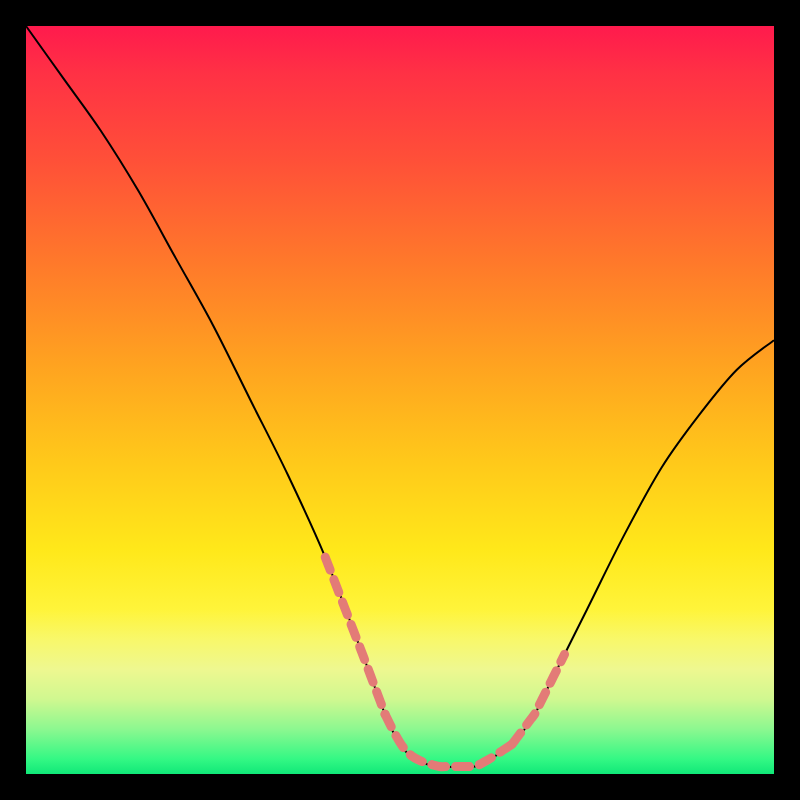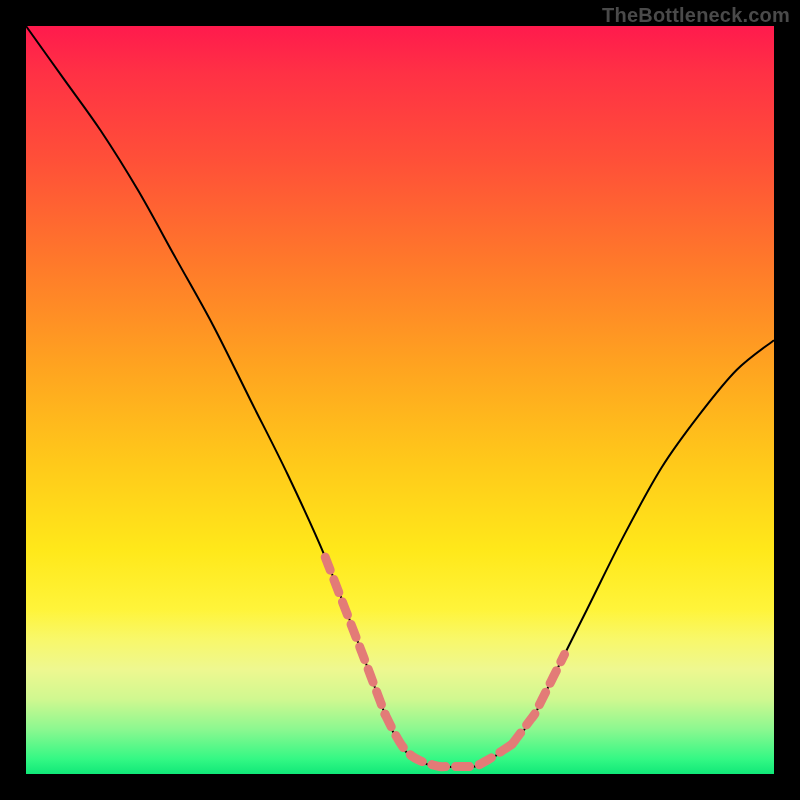--- a/index.html
+++ b/index.html
@@ -71,15 +71,14 @@
       <path id="main-curve" fill="none" stroke="#000000" stroke-width="2" d="M 0 0 C 6.233333333333333 8.726666666666668, 24.93333333333333 34.90666666666668, 37.4 52.360000000000014 C 49.86666666666667 69.81333333333335, 62.33333333333333 86.02000000000004, 74.8 104.72000000000003 C 87.26666666666667 123.42000000000002, 99.73333333333333 143.36666666666662, 112.2 164.55999999999995 C 124.66666666666667 185.75333333333327, 137.13333333333333 209.44, 149.6 231.88 C 162.06666666666666 254.32, 174.53333333333333 275.5133333333333, 187 299.2 C 199.46666666666667 322.88666666666666, 211.93333333333334 349.06666666666666, 224.4 374 C 236.86666666666667 398.93333333333334, 249.33333333333334 422.62, 261.8 448.8 C 274.26666666666665 474.98, 286.73333333333335 501.1600000000001, 299.2 531.08 C 311.66666666666663 561, 326.62666666666667 602.14, 336.6 628.3199999999999 C 346.5733333333334 654.4999999999999, 352.8066666666666 673.1999999999999, 359.03999999999996 688.16 C 365.2733333333333 703.12, 369.0133333333333 710.6, 374 718.08 C 378.9866666666667 725.5600000000001, 382.7266666666667 729.3, 388.96000000000004 733.04 C 395.1933333333334 736.78, 403.9200000000001 739.2733333333333, 411.40000000000003 740.52 C 418.88 741.7666666666667, 427.6066666666666 740.52, 433.84 740.52 C 440.0733333333333 740.52, 443.81333333333333 741.7666666666667, 448.8 740.52 C 453.7866666666667 739.2733333333333, 457.52666666666664 736.78, 463.76 733.04 C 469.99333333333334 729.3, 478.71999999999997 725.5600000000001, 486.2 718.08 C 493.68 710.6, 502.4066666666667 698.1333333333333, 508.64000000000004 688.16 C 514.8733333333333 678.1866666666666, 514.8733333333333 675.6933333333334, 523.6 658.24 C 532.3266666666667 640.7866666666666, 548.5333333333333 608.3733333333334, 561 583.44 C 573.4666666666667 558.5066666666667, 585.9333333333333 532.3266666666667, 598.4 508.64 C 610.8666666666667 484.9533333333333, 623.3333333333333 461.26666666666665, 635.8 441.32 C 648.2666666666667 421.37333333333333, 660.7333333333333 405.1666666666667, 673.2 388.96000000000004 C 685.6666666666667 372.7533333333334, 698.1333333333333 356.5466666666666, 710.6 344.08 C 723.0666666666667 331.61333333333334, 741.7666666666667 319.1466666666667, 748 314.16"></path>
       <g id="highlight-group">
           <path d="M 299.2 531.08 C 299.91238095238094 532.9321904761905, 302.0495238095238 538.4887619047619, 303.4742857142857 542.1931428571428 C 304.8990476190476 545.8975238095237, 306.32380952380953 549.6019047619047, 307.74857142857144 553.3062857142858 C 309.17333333333335 557.0106666666668, 310.59809523809525 560.7150476190477, 312.02285714285716 564.4194285714286 C 313.44761904761907 568.1238095238095, 314.8723809523809 571.8281904761905, 316.29714285714283 575.5325714285714 C 317.72190476190474 579.2369523809523, 319.14666666666665 582.9413333333332, 320.57142857142856 586.6457142857142 C 321.99619047619046 590.3500952380953, 323.42095238095243 594.0544761904763, 324.84571428571434 597.7588571428572 C 326.27047619047624 601.4632380952381, 327.6952380952381 605.167619047619, 329.12 608.872 C 330.5447619047619 612.5763809523809, 331.96952380952376 616.2688888888888, 333.3942857142857 619.9851428571428 C 334.8190476190476 623.7013968253968, 336.24380952380955 627.4057777777779, 337.66857142857145 631.1695238095239 C 339.09333333333336 634.9332698412699, 340.5180952380952 638.7682539682539, 341.9428571428571 642.567619047619 C 343.36761904761903 646.3669841269841, 344.79238095238094 650.1663492063492, 346.21714285714285 653.9657142857143 C 347.64190476190475 657.7650793650794, 349.0666666666666 661.5644444444443, 350.4914285714285 665.3638095238094 C 351.9161904761904 669.1631746031745, 353.3409523809524 672.9625396825397, 354.7657142857143 676.7619047619048 C 356.1904761904762 680.5612698412699, 358.327619047619 686.2603174603174, 359.03999999999996 688.16" fill="none" stroke="#e37b77" stroke-width="9" stroke-linecap="round" stroke-dasharray="14 10"></path>
           <path d="M 359.03999999999996 688.16 C 360.5538095238095 691.187619047619, 365.0952380952381 700.8047619047619, 368.12285714285713 706.3257142857143 C 371.1504761904762 711.8466666666667, 374.1780952380953 717.2785714285715, 377.20571428571435 721.2857142857143 C 380.2333333333334 725.2928571428572, 383.2609523809524 728.0533333333334, 386.28857142857146 730.3685714285715 C 389.3161904761905 732.6838095238096, 392.3438095238095 733.8711111111111, 395.37142857142857 735.1771428571428 C 398.3990476190476 736.4831746031746, 401.4266666666667 737.3142857142857, 404.45428571428573 738.2047619047619 C 407.4819047619048 739.0952380952381, 410.5095238095238 740.134126984127, 413.53714285714284 740.52 C 416.5647619047619 740.905873015873, 419.5923809523809 740.52, 422.61999999999995 740.52 C 425.647619047619 740.52, 428.6752380952381 740.52, 431.70285714285717 740.52 C 434.7304761904762 740.52, 437.7580952380952 740.6090476190476, 440.7857142857143 740.52 C 443.81333333333333 740.4309523809524, 446.8409523809524 740.8316666666667, 449.86857142857144 739.9857142857143 C 452.8961904761905 739.1397619047618, 455.92380952380955 737.0768253968254, 458.9514285714286 735.4442857142857 C 461.97904761904766 733.811746031746, 465.0066666666666 732.0753174603174, 468.03428571428566 730.1904761904761 C 471.0619047619047 728.3056349206349, 474.0895238095238 726.1536507936509, 477.1171428571429 724.1352380952382 C 480.14476190476194 722.1168253968254, 484.68619047619046 719.0892063492064, 486.2 718.08" fill="none" stroke="#e37b77" stroke-width="9" stroke-linecap="round" stroke-dasharray="14 10"></path>
           <path d="M 486.2 718.08 C 486.8233333333333 717.2488888888889, 488.6933333333333 714.7555555555556, 489.94 713.0933333333334 C 491.18666666666667 711.4311111111111, 492.43333333333334 709.7688888888889, 493.68 708.1066666666667 C 494.9266666666667 706.4444444444445, 496.17333333333335 704.7822222222222, 497.42 703.12 C 498.6666666666667 701.4577777777778, 499.91333333333336 699.7955555555556, 501.16 698.1333333333333 C 502.4066666666667 696.4711111111111, 503.65333333333336 694.8088888888889, 504.90000000000003 693.1466666666666 C 506.1466666666667 691.4844444444444, 507.3933333333334 690.2377777777778, 508.64000000000004 688.16 C 509.8866666666667 686.0822222222222, 511.1333333333333 683.1733333333334, 512.38 680.6800000000001 C 513.6266666666667 678.1866666666667, 514.8733333333333 675.6933333333334, 516.12 673.2 C 517.3666666666667 670.7066666666667, 518.6133333333333 668.2133333333334, 519.86 665.72 C 521.1066666666667 663.2266666666667, 522.3533333333334 660.7333333333333, 523.6 658.24 C 524.8466666666667 655.7466666666667, 526.0933333333332 653.2533333333333, 527.3399999999999 650.76 C 528.5866666666666 648.2666666666667, 529.8333333333333 645.7733333333333, 531.0799999999999 643.28 C 532.3266666666666 640.7866666666666, 533.5733333333333 638.2933333333333, 534.8199999999999 635.8 C 536.0666666666666 633.3066666666666, 537.9366666666666 629.5666666666666, 538.56 628.3199999999999" fill="none" stroke="#e37b77" stroke-width="9" stroke-linecap="round" stroke-dasharray="14 10"></path>
         </g>
     </svg>
 
   </div>
 
-  <div class="watermark">TheBottleneck.com</div>
 
 </div>
 
 </body></html>

